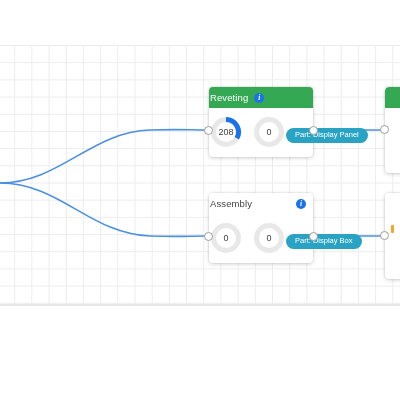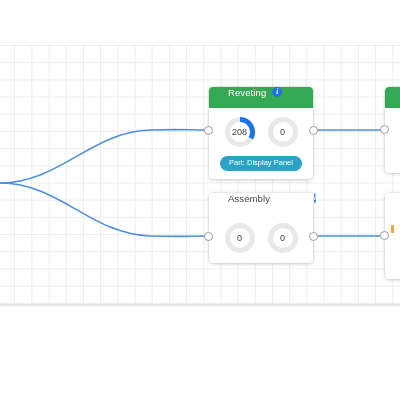--- a/index.html
+++ b/index.html
@@ -65,22 +65,22 @@
   .node {
     position: absolute;
     background: #ffffff;
     border-radius: 4px;
     box-shadow: 0 1px 4px rgba(0,0,0,0.18), 0 0 0 1px rgba(0,0,0,0.04);
     overflow: visible;
   }
   .node-header {
     height: 21px;
     display: flex;
-    align-items: flex-start;
-    padding: 0 19px;
+    align-items: center;
+    padding: 0 1px;
     border-radius: 4px 4px 0 0;
     box-sizing: border-box;
   }
   .node-header.green {
     background: #34a853;
   }
   .node-header.green .node-title { color: #ffffff; }
   .node-header.white {
     background: #ffffff;
     gap: 38px;
@@ -104,21 +104,21 @@
     font-weight: bold;
     font-style: italic;
     font-family: "Liberation Serif", serif;
     margin-left: 6px;
     line-height: 1;
   }
 
   .node-body {
     padding: 7px 0 8px 0;
     display: flex;
-    flex-direction: column;
+    flex-direction: row;
     align-items: center;
   }
   .gauges {
     display: flex;
     gap: 9px;
     justify-content: center;
     align-items: center;
   }
   .gauge {
     position: relative;
@@ -254,20 +254,21 @@
           </svg>
           <span class="gauge-value">0</span>
         </div>
         <div class="gauge">
           <svg width="34" height="34" viewBox="0 0 34 34">
             <circle cx="17" cy="17" r="12.5" fill="none" stroke="#e8e8e8" stroke-width="5"></circle>
           </svg>
           <span class="gauge-value">0</span>
         </div>
       </div>
+      <div class="part-badge">Part: Display Box</div>
     </div>
     <div class="port left" style="top:39px;"></div>
     <div class="port right" style="top:39px;"></div>
   </div>
 
   <div class="node-partial" style="left:385px; top:87px; width:60px; height:86px;">
     <div class="partial-header-green"></div>
   </div>
   <div class="port" style="left:380px; top:125px;"></div>
 

